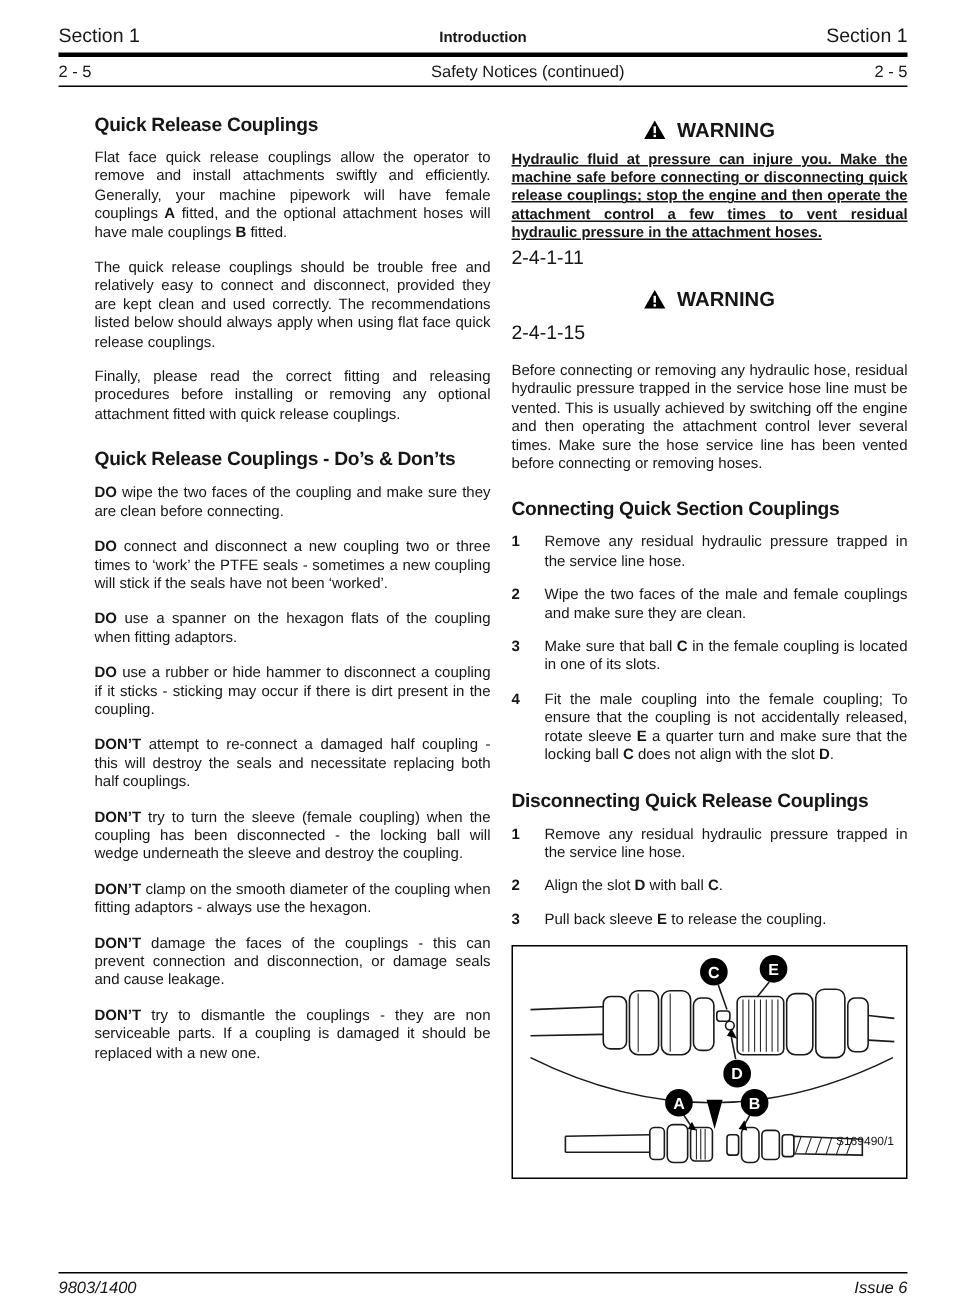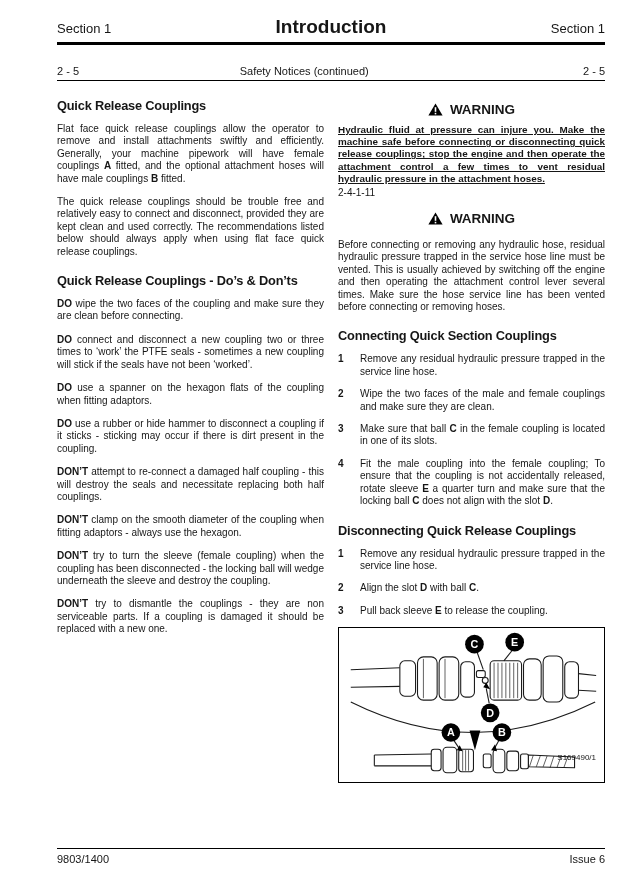--- a/index.html
+++ b/index.html
@@ -1,56 +1,56 @@
 <!DOCTYPE html>
 <html><head>
 <meta charset="utf-8">
 <style>
   html, body { margin: 0; padding: 0; background: #ffffff; }
   .page {
     width: 637px; height: 871px; box-sizing: border-box;
     background: #ffffff; color: #161616;
     font-family: "Liberation Sans", sans-serif;
-    padding: 16px 32px 6px 57px;
+    padding: 16px 32px 6px 39px;
     display: flex; flex-direction: column;
     position: relative; overflow: hidden;
   }
   
   .hdr-row1 { display: flex; align-items: baseline; font-size: 13px; }
   .hdr-row1 .cell { flex: 1; }
-  .hdr-title { text-align: center; font-weight: bold; font-size: 19px; }
+  .hdr-title { text-align: center; font-weight: bold; font-size: 10px; }
   .hdr-right { text-align: right; }
   .rule-thick { height: 3px; background: #000; margin-top: 4px; }
   .hdr-row2 { display: flex; align-items: baseline; font-size: 11px; margin-top: 4px; }
   .hdr-row2 .cell { flex: 1; }
-  .hdr-sub { text-align: left; margin-top: 16px; }
+  .hdr-sub { text-align: right; }
   .rule-thin { height: 1px; background: #000; margin-top: 3px; }
   
-  .columns { display: flex; gap: 14px; margin-top: 17px; flex: 1; min-height: 0; }
+  .columns { display: flex; gap: 14px; margin-top: 17px; flex: 1; min-height: 0; margin-left: 24px; }
   .col { flex: 1; min-width: 0; }
   h2.sec-heading {
     font-size: 12.8px; font-weight: bold; margin: 0 0 10px 0;
     letter-spacing: -0.2px; white-space: nowrap;
   }
   h2.sec-heading.spaced { margin-top: 15px; }
   p.body-para {
     font-size: 10px; line-height: 12.4px; text-align: justify;
     margin: 0 0 11px 0;
   }
   
   .warning-box { margin: 4px 0 13px 0; }
   .warning-head {
     display: flex; justify-content: center; align-items: center;
     gap: 7px; font-weight: bold; font-size: 13.5px; margin-bottom: 7px;
   }
   .warning-text {
     font-weight: bold; font-size: 9.9px; line-height: 12.2px;
     text-align: justify; margin: 0; text-decoration: underline;
   }
-  .warning-code { font-size: 10px; margin-top: 2px; }
+  .warning-code { font-size: 13px; margin-top: 2px; }
   
   .step { display: flex; font-size: 10px; line-height: 12.4px; margin-bottom: 10px; }
   .step-num { font-weight: bold; width: 22px; flex: none; }
   .step-text { flex: 1; text-align: justify; }
   
   .fig-box {
     border: 1px solid #000; margin: 6px 0 0 0; position: relative;
     height: 154px; background: #fff;
   }
   .fig-box svg { display: block; width: 100%; height: 100%; }
@@ -60,21 +60,21 @@
   .draw { fill: #ffffff; stroke: #1a1a1a; stroke-width: 1.1; }
   .ln { stroke: #1a1a1a; stroke-width: 1.1; fill: none; }
   .thin { stroke: #1a1a1a; stroke-width: 0.7; fill: none; }
   .badge-circle { fill: #000; }
   .badge-letter {
     fill: #fff; font-family: "Liberation Sans", sans-serif;
     font-weight: bold; font-size: 11px; text-anchor: middle;
   }
   .solid { fill: #000; stroke: none; }
   
-  .footer { margin-top: auto; }
+  .footer { margin-top: auto; font-style: italic; }
   .footer-row {
     display: flex; justify-content: space-between;
     font-size: 11px; padding-top: 4px;
   }
 </style>
 </head>
 <body>
 
 <div class="page">
 
@@ -95,39 +95,41 @@
 
   <main class="columns">
 
     <section class="col">
       <h2 class="sec-heading">Quick Release Couplings</h2>
 
         <p class="body-para">Flat face quick release couplings allow the operator to remove and install attachments swiftly and efficiently. Generally, your machine pipework will have female couplings <b>A</b> fitted, and the optional attachment hoses will have male couplings <b>B</b> fitted.</p>
 
         <p class="body-para">The quick release couplings should be trouble free and relatively easy to connect and disconnect, provided they are kept clean and used correctly. The recommendations listed below should always apply when using flat face quick release couplings.</p>
 
+        <p class="body-para">Finally, please read the correct fitting and releasing procedures before installing or removing any optional attachment fitted with quick release couplings.</p>
 
       <h2 class="sec-heading spaced">Quick Release Couplings - Do’s &amp; Don’ts</h2>
 
         <p class="body-para"><b>DO</b> wipe the two faces of the coupling and make sure they are clean before connecting.</p>
 
 
         <p class="body-para"><b>DO</b> connect and disconnect a new coupling two or three times to ‘work’ the PTFE seals - sometimes a new coupling will stick if the seals have not been ‘worked’.</p>
 
         <p class="body-para"><b>DO</b> use a spanner on the hexagon flats of the coupling when fitting adaptors.</p>
 
         <p class="body-para"><b>DO</b> use a rubber or hide hammer to disconnect a coupling if it sticks - sticking may occur if there is dirt present in the coupling.</p>
 
         <p class="body-para"><b>DON’T</b> attempt to re-connect a damaged half coupling - this will destroy the seals and necessitate replacing both half couplings.</p>
 
 
+        <p class="body-para"><b>DON’T</b> try to turn the sleeve (female coupling) when the coupling has been disconnected - the locking ball will wedge underneath the sleeve and destroy the coupling.</p>
+
         <p class="body-para"><b>DON’T</b> clamp on the smooth diameter of the coupling when fitting adaptors - always use the hexagon.</p>
 
-        <p class="body-para"><b>DON’T</b> try to turn the sleeve (female coupling) when the coupling has been disconnected - the locking ball will wedge underneath the sleeve and destroy the coupling.</p>
-
+        <p class="body-para"><b>DON’T</b> damage the faces of the couplings - this can prevent connection and disconnection, or damage seals and cause leakage.</p>
 
         <p class="body-para"><b>DON’T</b> try to dismantle the couplings - they are non serviceable parts. If a coupling is damaged it should be replaced with a new one.</p>
 
     </section>
 
     <section class="col">
 
         <div class="warning-box">
           <div class="warning-head">
             <svg width="15" height="13" viewBox="0 0 15 13" aria-hidden="true">
@@ -143,20 +145,21 @@
 
         <div class="warning-box">
           <div class="warning-head">
             <svg width="15" height="13" viewBox="0 0 15 13" aria-hidden="true">
               <path d="M7.5 0.4 L14.6 12.6 L0.4 12.6 Z" fill="#000"></path>
               <rect x="6.7" y="4.2" width="1.6" height="4.6" fill="#fff"></rect>
               <rect x="6.7" y="9.8" width="1.6" height="1.6" fill="#fff"></rect>
             </svg>
             <span>WARNING</span>
           </div>
+          <div class="warning-code">2-4-1-15</div>
         </div>
 
       <p class="body-para">Before connecting or removing any hydraulic hose, residual hydraulic pressure trapped in the service hose line must be vented. This is usually achieved by switching off the engine and then operating the attachment control lever several times. Make sure the hose service line has been vented before connecting or removing hoses.</p>
 
       <h2 class="sec-heading spaced">Connecting Quick Section Couplings</h2>
 
         <div class="step">
           <span class="step-num">1</span>
           <span class="step-text">Remove any residual hydraulic pressure trapped in the service line hose.</span>
         </div>

